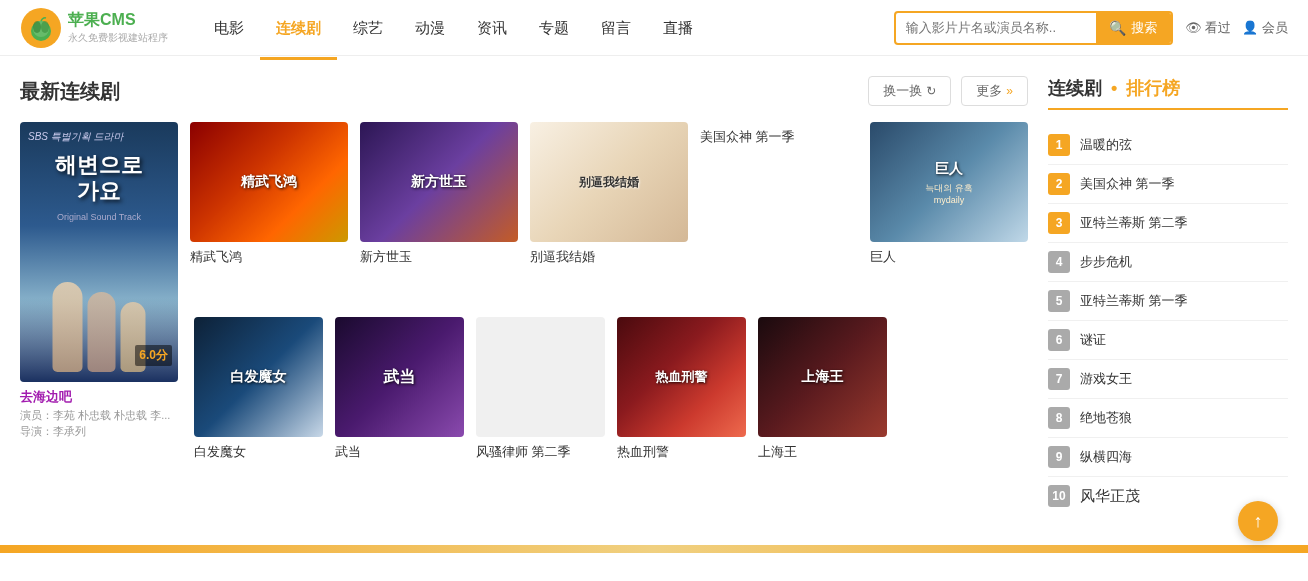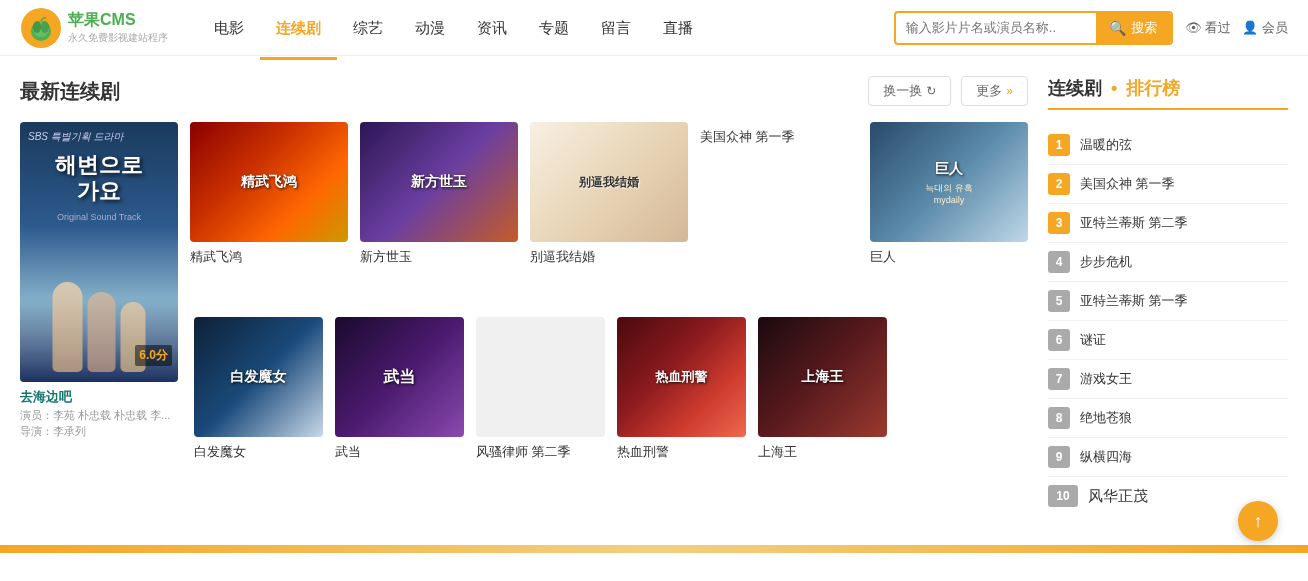--- a/index.html
+++ b/index.html
@@ -83,21 +83,21 @@
 
           <div style="position:absolute; bottom:0; left:0; right:0; height:140px; background:linear-gradient(to top, #1a3060 0%, transparent 60%);">
             <div style="position:absolute; bottom:10px; left:50%; transform:translateX(-50%); display:flex; gap:5px; align-items:flex-end;">
               <div style="width:30px; height:90px; background:linear-gradient(to bottom, #e8d0b0, #c0a080); border-radius:15px 15px 5px 5px; opacity:0.85;"></div>
               <div style="width:28px; height:80px; background:linear-gradient(to bottom, #d0b8a0, #b09080); border-radius:14px 14px 5px 5px; opacity:0.85;"></div>
               <div style="width:25px; height:70px; background:linear-gradient(to bottom, #e0c8a8, #c0a880); border-radius:13px 13px 5px 5px; opacity:0.85;"></div>
             </div>
           </div>
           <div style="position:absolute; bottom:16px; right:6px; color:#f5a623; font-size:12px; font-weight:bold; background:rgba(0,0,0,0.5); padding:2px 4px; border-radius:2px;">6.0分</div>
         </div>
-        <div style="font-size:13px; color:#0f766e; margin-top:6px; font-weight:bold;">去海边吧</div>
+        <div style="font-size:13px; color:#a21caf; margin-top:6px; font-weight:bold;">去海边吧</div>
         <div style="font-size:11px; color:#999; margin-top:2px;">演员：李苑 朴忠载 朴忠载 李...</div>
         <div style="font-size:11px; color:#999; margin-top:1px;">导演：李承列</div>
       </div>
 
       <div style="cursor:pointer;">
         <div style="width:100%; height:120px; border-radius:4px; overflow:hidden; position:relative; background:linear-gradient(135deg, #8B0000 0%, #cc3300 40%, #ff6600 70%, #cc9900 100%);">
           <div style="position:absolute; inset:0; display:flex; flex-direction:column; justify-content:center; align-items:center; padding:6px;">
             <div style="color:#fff; font-size:14px; font-weight:bold; text-shadow:1px 1px 3px rgba(0,0,0,0.9); text-align:center;">精武飞鸿</div>
           </div>
         </div>
@@ -234,21 +234,21 @@
         <span style="width:22px; height:22px; border-radius:3px; display:flex; align-items:center; justify-content:center; font-size:12px; font-weight:bold; color:#fff; background:#aaa; margin-right:10px; flex-shrink:0;">8</span>
         <span style="font-size:13px; color:#333;">绝地苍狼</span>
       </li>
 
       <li style="display:flex; align-items:center; padding:8px 0; border-bottom:1px solid #f0f0f0; cursor:pointer;">
         <span style="width:22px; height:22px; border-radius:3px; display:flex; align-items:center; justify-content:center; font-size:12px; font-weight:bold; color:#fff; background:#aaa; margin-right:10px; flex-shrink:0;">9</span>
         <span style="font-size:13px; color:#333;">纵横四海</span>
       </li>
 
       <li style="display:flex; align-items:center; padding:8px 0; cursor:pointer;">
-        <span style="width:30px; height:22px; border-radius:3px; display:flex; align-items:center; justify-content:center; font-size:12px; font-weight:bold; color:#fff; background:#aaa; margin-right:10px; flex-shrink:0;">10</span>
+        <span style="width:22px; height:22px; border-radius:3px; display:flex; align-items:center; justify-content:center; font-size:12px; font-weight:bold; color:#fff; background:#aaa; margin-right:10px; flex-shrink:0;">10</span>
         <span style="font-size:15px; color:#333;">风华正茂</span>
       </li>
 
     </ul>
   </div>
 
 </div>
 
 <div style="height:8px; background:linear-gradient(to right, #f5a623, #f0d080, #f5a623); margin-top:30px;"></div>
 

